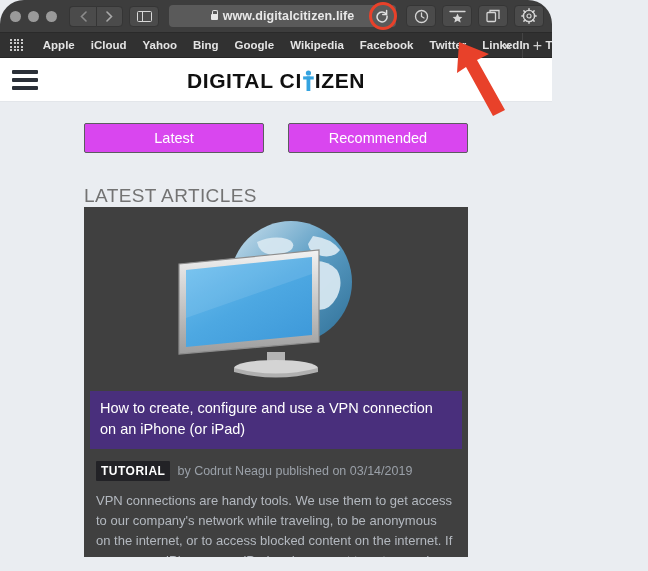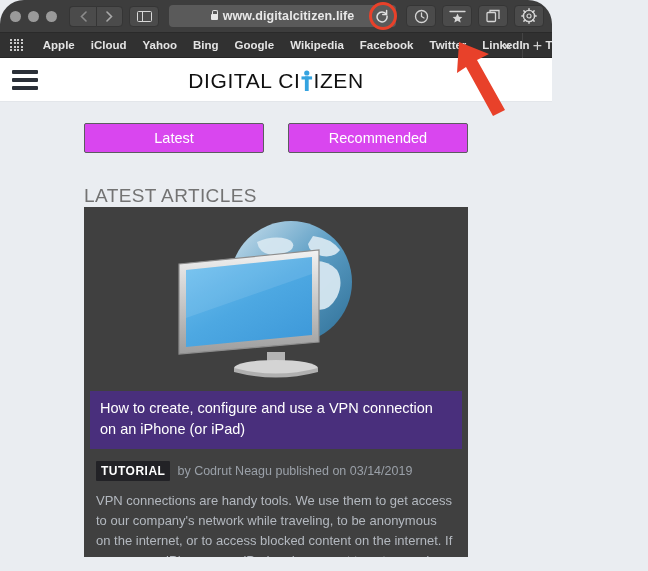--- a/index.html
+++ b/index.html
@@ -85,21 +85,21 @@
 
   
   .site-header {
     height: 44px; background: #ffffff; display: flex; align-items: center;
     position: relative; border-bottom: 1px solid #e3e6ea;
   }
   .hamburger { margin-left: 12px; display: flex; flex-direction: column; gap: 4px; }
   .hamburger i { width: 26px; height: 4px; background: #2b3038; border-radius: 1px; display: block; }
   .logo {
     position: absolute; left: 50%; transform: translateX(-50%);
-    font-size: 21px; font-weight: normal; letter-spacing: .6px; color: #101010;
+    font-size: 21px; font-weight: bold; letter-spacing: .6px; color: #101010;
     display: flex; align-items: baseline;
   }
   .logo .fig { position: relative; display: inline-block; width: 13px; color: #34a3e0; }
 
   
   .page { background: #eaedf1; height: 471px; padding: 0 84px; overflow: hidden; }
   .btnrow { display: flex; gap: 24px; padding-top: 21px; }
   .pillbtn {
     flex: 1; height: 30px; background: #d946ef; color: #ffffff;
     display: flex; align-items: center; justify-content: center;

